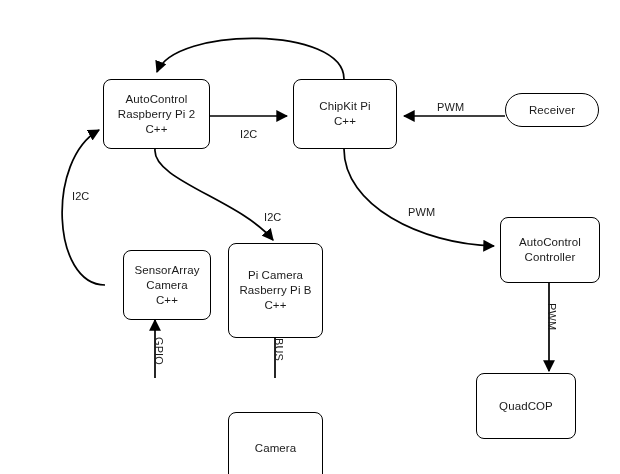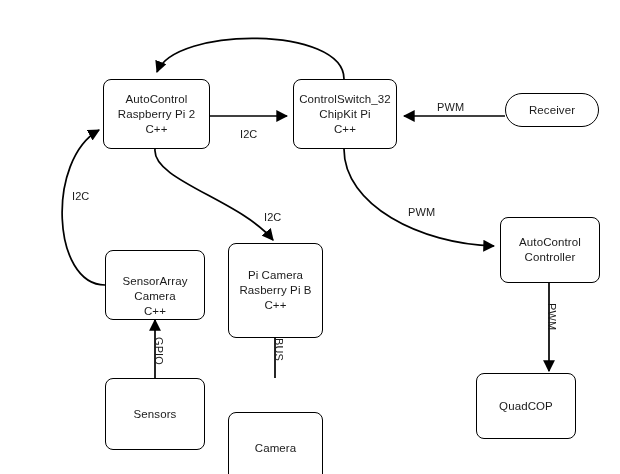--- a/index.html
+++ b/index.html
@@ -94,49 +94,45 @@
     <path d="M 549 283 L 549 371" fill="none" stroke="#000000" stroke-width="1.7" marker-end="url(#arrow)"></path>
   </svg>
 
   <div class="node" style="left:103px; top:79px; width:107px; height:70px;">
     <span class="line">AutoControl</span>
     <span class="line">Raspberry Pi 2</span>
     <span class="line">C++</span>
   </div>
 
   <div class="node" style="left:293px; top:79px; width:104px; height:70px;">
-    <span class="line">ControlSwitch_32</span>
     <span class="line">ChipKit Pi</span>
     <span class="line">C++</span>
   </div>
 
   <div class="node stadium" style="left:505px; top:93px; width:94px; height:34px;">
     <span class="line">Receiver</span>
   </div>
 
-  <div class="node" style="left:105px; top:250px; width:100px; height:70px;justify-content:flex-end;">
+  <div class="node" style="left:123px; top:250px; width:88px; height:70px;">
     <span class="line">SensorArray</span>
     <span class="line">Camera</span>
     <span class="line">C++</span>
   </div>
 
   <div class="node" style="left:228px; top:243px; width:95px; height:95px;text-align:center;">
     <span class="line">Pi Camera</span>
     <span class="line">Rasberry Pi B</span>
     <span class="line">C++</span>
   </div>
 
   <div class="node" style="left:500px; top:217px; width:100px; height:66px;">
     <span class="line">AutoControl</span>
     <span class="line">Controller</span>
   </div>
 
-  <div class="node" style="left:105px; top:378px; width:100px; height:72px;">
-    <span class="line">Sensors</span>
-  </div>
 
   <div class="node" style="left:228px; top:378px; width:95px; height:72px;margin-top:34px;">
     <span class="line">Camera</span>
   </div>
 
   <div class="node" style="left:476px; top:373px; width:100px; height:66px;">
     <span class="line">QuadCOP</span>
   </div>
 
   <div class="edge-label" style="left:240px; top:128px;">I2C</div>

